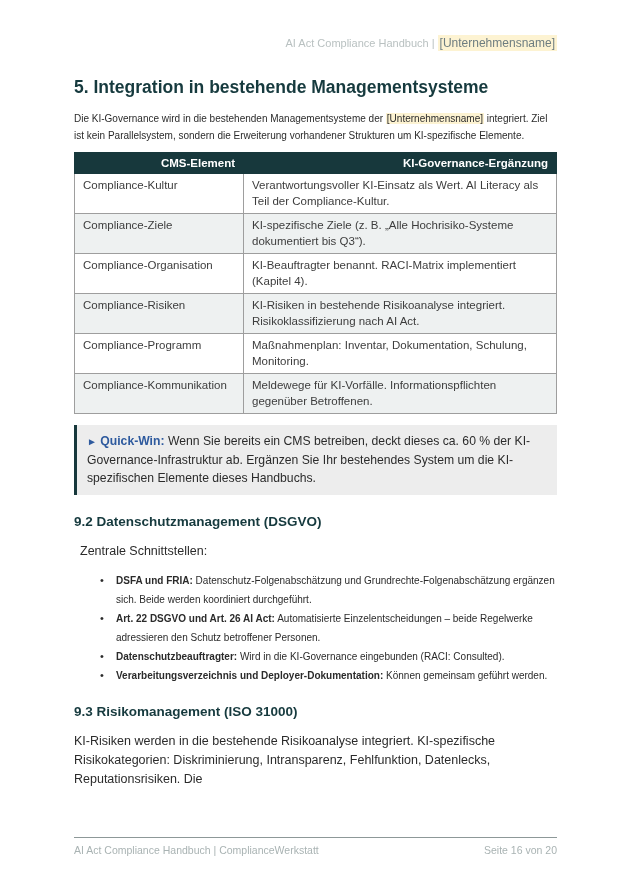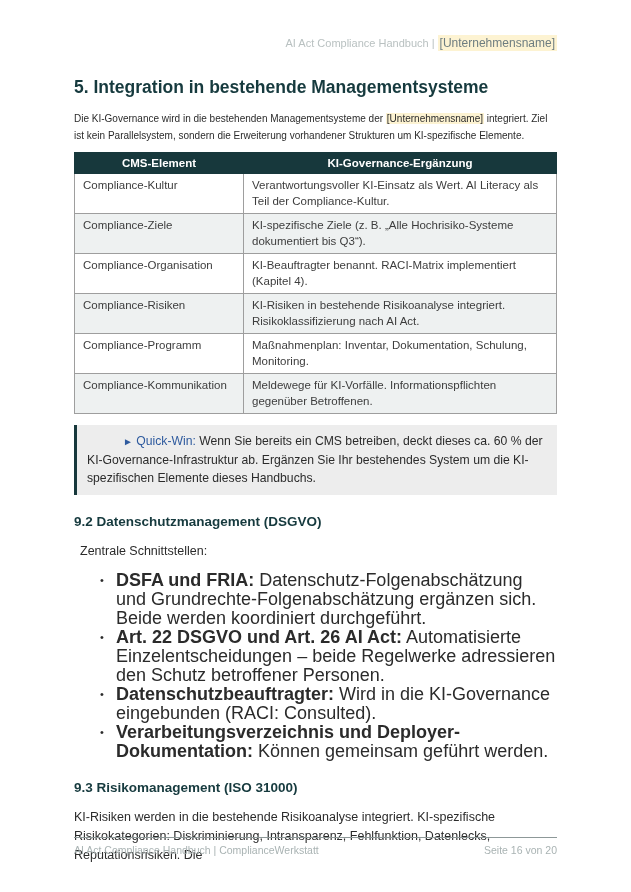--- a/index.html
+++ b/index.html
@@ -53,21 +53,21 @@
   table.cms {
     margin-top: 8px;
     width: 100%;
     border-collapse: collapse;
     font-size: 11.5px;
   }
   table.cms th {
     background: #17383c;
     color: #ffffff;
     font-weight: bold;
-    text-align: center;
+    text-align: right;
     padding: 4px 8px;
     border: 1px solid #17383c;
     font-size: 11.5px;
   }
   table.cms td {
     border: 1px solid #9e9e9e;
     padding: 4px 8px;
     vertical-align: top;
     line-height: 15.5px;
     color: #3d3d3d;
@@ -75,36 +75,36 @@
   table.cms td.col-element { width: 152px; }
   table.cms tbody tr:nth-child(even) td { background: #eef1f1; }
   .quickwin {
     margin-top: 11px;
     background: #ededed;
     border-left: 3px solid #17383c;
     padding: 7px 10px 8px 10px;
     font-size: 12.2px;
     line-height: 18px;
   }
-  .qw-accent { color: #2e5a9e; font-weight: normal; margin-left: 36px; }
+  .qw-accent { color: #2e5a9e; font-weight: bold; }
   .qw-arrow { font-size: 10px; }
   p.lead {
     margin: 12px 0 0 6px;
     font-size: 12.5px;
     line-height: 19px;
   }
   ul.bullets {
     list-style: none;
     margin: 10px 0 0 0;
     padding: 0 0 0 26px;
   }
   ul.bullets li {
     position: relative;
     padding-left: 16px;
-    font-size: 18px;
+    font-size: 10px;
     line-height: 19px;
     margin-bottom: 0;
   }
   ul.bullets li::before {
     content: "•";
     position: absolute;
     left: 0;
     top: 0;
     font-size: 11px;
     color: #2b2b2b;

